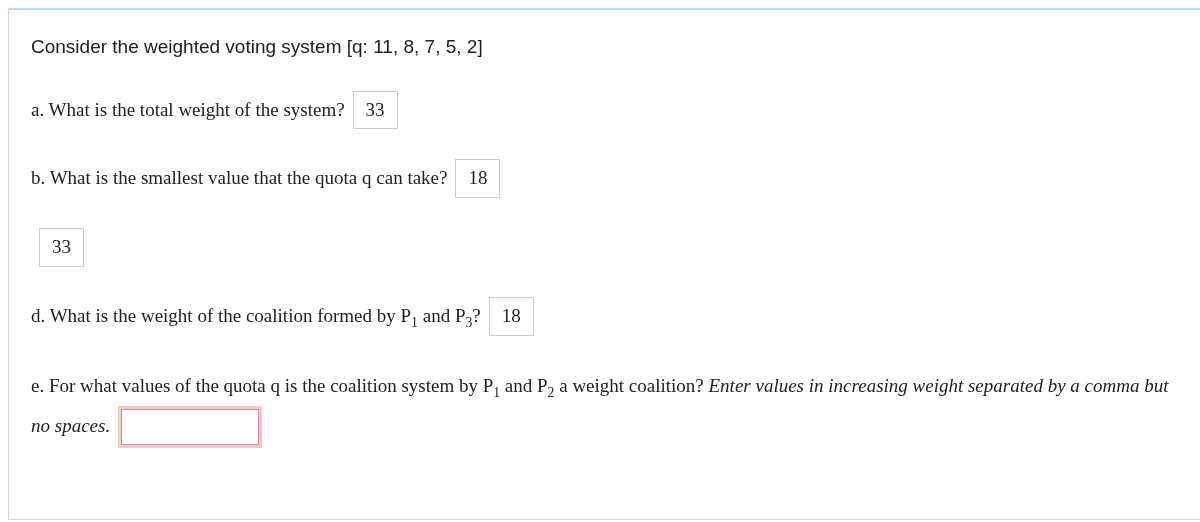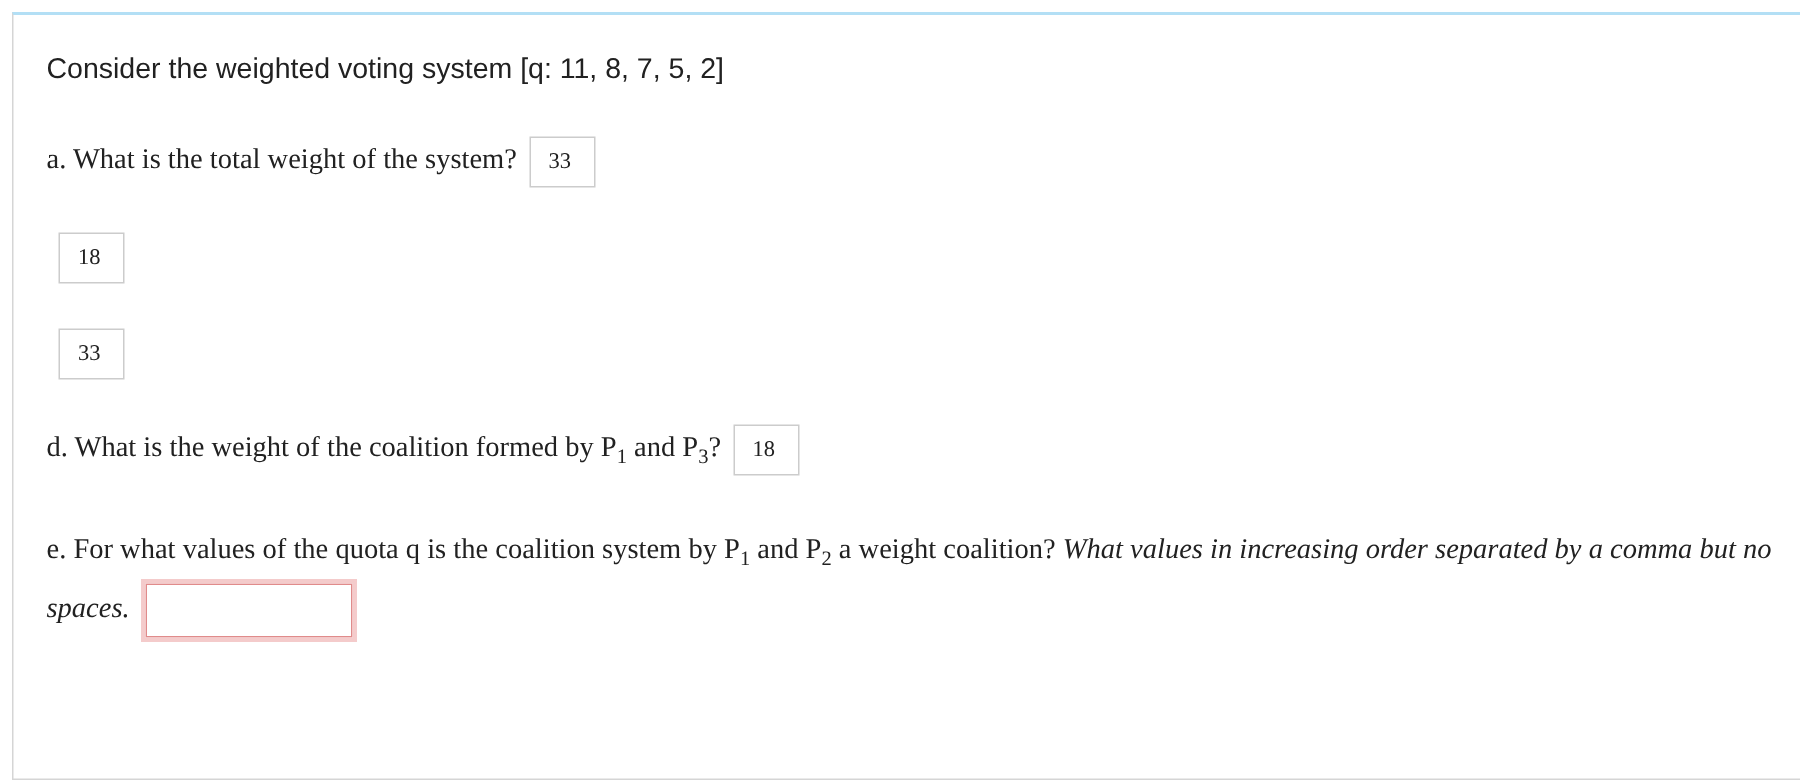--- a/index.html
+++ b/index.html
@@ -38,21 +38,21 @@
     }
     .q-text {
       display: inline;
     }
     .answer-box {
       display: inline-block;
       border: 1px solid #cccccc;
       background: #ffffff;
       padding: 7px 12px;
       margin-left: 8px;
-      font-size: 15px;
+      font-size: 19px;
       min-width: 44px;
       text-align: left;
       vertical-align: middle;
       line-height: 1.2;
     }
     .answer-input {
       display: inline-block;
       border: 1px solid #e08b8b;
       outline: 3px solid #f4cbcb;
       background: #ffffff;
@@ -79,31 +79,32 @@
 <div class="container">
 
   <div class="intro">Consider the weighted voting system [q: 11, 8, 7, 5, 2]</div>
 
   <div class="question-row">
     <span class="q-text">a. What is the total weight of the system?</span>
     <span class="answer-box">33</span>
   </div>
 
   <div class="question-row">
+    <span class="q-text">b. What is the smallest value that the quota q can take?</span>
     <span class="answer-box">18</span>
   </div>
 
   <div class="question-row">
     <span class="answer-box">33</span>
   </div>
 
   <div class="question-row">
     <span class="q-text"><span>d. What is the weight of the coalition formed by P</span><sub>1</sub><span> and P</span><sub>3</sub><span>?</span></span>
     <span class="answer-box">18</span>
   </div>
 
   <div class="question-row last">
-    <span class="q-text"><span>e. For what values of the quota q is the coalition system by P</span><sub>1</sub><span> and P</span><sub>2</sub><span> a weight coalition? </span><span class="italic">What values in increasing order</span></span>
+    <span class="q-text"><span>e. For what values of the quota q is the coalition system by P</span><sub>1</sub><span> and P</span><sub>2</sub><span> a weight coalition? </span><span class="italic">Enter values in increasing weight</span></span>
     <span class="italic">separated by a comma but no spaces.</span>
     <input type="text" class="answer-input" value="" style="">
   </div>
 
 </div>
 
 </body></html>

